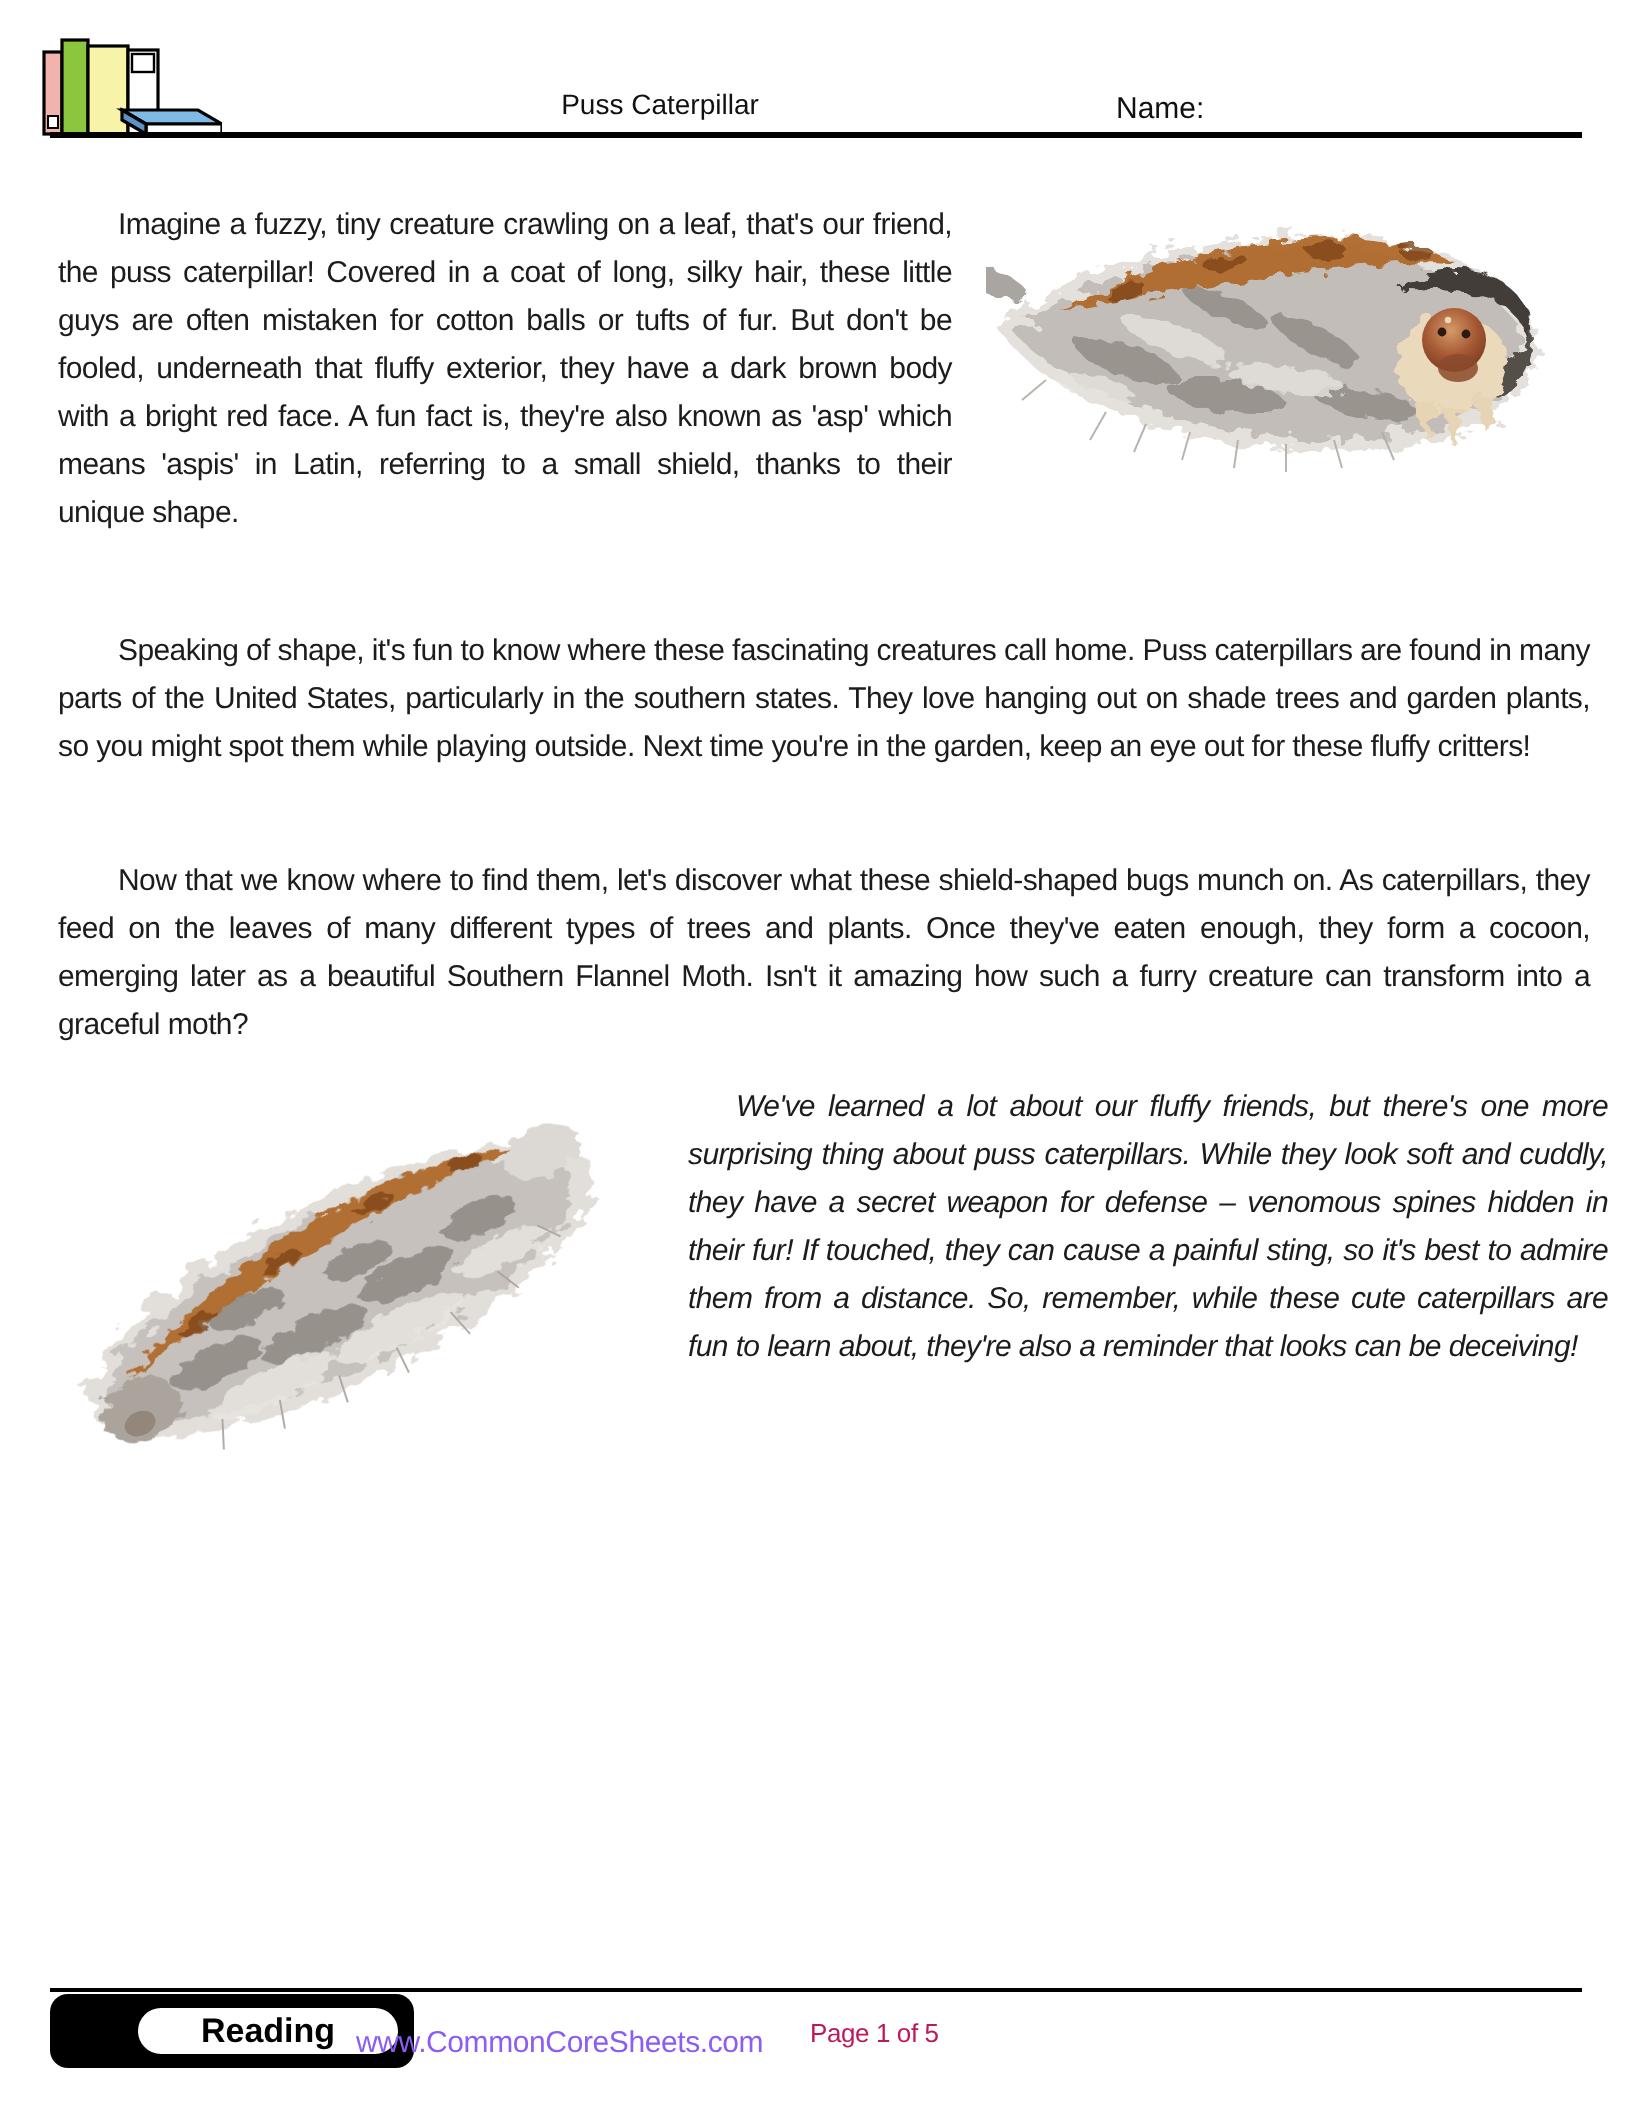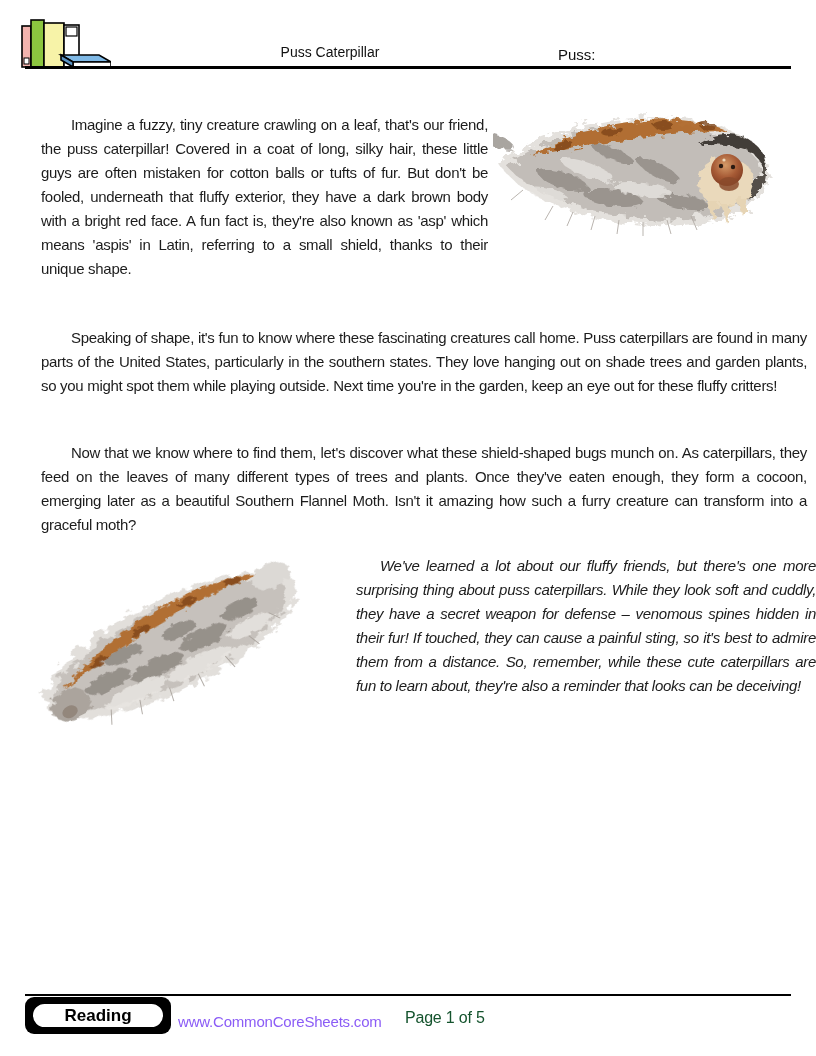--- a/index.html
+++ b/index.html
@@ -23,54 +23,54 @@
     text-align:center;font-size:14px;color:#111;
   }
   .name-label{
     position:absolute;left:558px;top:46px;
     font-size:15px;color:#111;
   }
   
   .para{
     position:absolute;
     font-size:15px;line-height:24px;letter-spacing:-0.3px;
-    text-align:justify;text-indent:30px;margin:16px;
+    text-align:justify;text-indent:30px;margin:4px;
     color:#1c1c1c;
   }
   .p1{left:25px;top:97px;width:447px;}
   .p2{left:25px;top:310px;width:766px;}
   .p3{left:25px;top:425px;width:766px;}
   .p4{left:340px;top:538px;width:460px;text-indent:24px;font-style:italic;}
   .photo{position:absolute;margin:0;padding:0;}
   .photo-top{left:493px;top:110px;width:302px;height:128px;}
   .photo-bottom{left:28px;top:543px;width:285px;height:192px;}
   .photo svg{display:block;width:100%;height:100%;}
   
   .footer-rule{
     position:absolute;left:25px;right:25px;top:994px;
     height:2px;background:#000;
   }
   .badge-outer{
     position:absolute;left:25px;top:997px;width:146px;height:37px;
     background:#000;border-radius:9px;
-    display:flex;align-items:center;justify-content:center;
+    display:flex;align-items:center;justify-content:center;padding-left:36px;
   }
   .badge-inner{
     width:134px;height:27px;background:#fff;border:2px solid #000;
     border-radius:15px;display:flex;align-items:center;justify-content:center;
     font-size:17px;font-weight:bold;color:#000;letter-spacing:0;
     box-sizing:border-box;
   }
   .site-text{
     position:absolute;left:178px;top:1013px;
     font-size:15px;color:#8b5cf6;letter-spacing:-0.2px;
   }
   .page-info{
     position:absolute;left:405px;top:1009px;
-    font-size:16px;color:#14532d;letter-spacing:-0.2px;
+    font-size:13px;color:#be185d;letter-spacing:-0.2px;
   }
 </style>
 </head>
 <body>
 
 <div class="page">
 
   <div class="logo">
     <svg viewBox="0 0 92 56" xmlns="http://www.w3.org/2000/svg">
 
@@ -83,21 +83,21 @@
 
       <rect x="45" y="13" width="15" height="42" fill="#ffffff" stroke="#000" stroke-width="1.6"></rect>
       <rect x="47" y="15" width="11" height="9" fill="#ffffff" stroke="#000" stroke-width="1.2"></rect>
 
       <polygon points="42,43 80,43 92,50 54,50" fill="#7fb9e6" stroke="#000" stroke-width="1.6"></polygon>
       <polygon points="54,50 92,50 92,55 54,55" fill="#ffffff" stroke="#000" stroke-width="1.6"></polygon>
       <polygon points="42,43 54,50 54,55 42,48" fill="#5a93c4" stroke="#000" stroke-width="1.6"></polygon>
     </svg>
   </div>
   <div class="doc-title">Puss Caterpillar</div>
-  <div class="name-label">Puss:</div>
+  <div class="name-label">Name:</div>
   <div class="header-rule"></div>
 
   <p class="para p1">Imagine a fuzzy, tiny creature crawling on a leaf, that's our friend, the puss caterpillar! Covered in a coat of long, silky hair, these little guys are often mistaken for cotton balls or tufts of fur. But don't be fooled, underneath that fluffy exterior, they have a dark brown body with a bright red face. A fun fact is, they're also known as 'asp' which means 'aspis' in Latin, referring to a small shield, thanks to their unique shape.</p>
 
   <figure class="photo photo-top">
     <svg viewBox="0 0 302 128" xmlns="http://www.w3.org/2000/svg">
       <defs>
         <filter id="fuzzA" x="-20%" y="-20%" width="140%" height="140%">
           <feTurbulence type="fractalNoise" baseFrequency="0.09 0.14" numOctaves="3" seed="7" result="n"></feTurbulence>
           <feDisplacementMap in="SourceGraphic" in2="n" scale="16"></feDisplacementMap>

